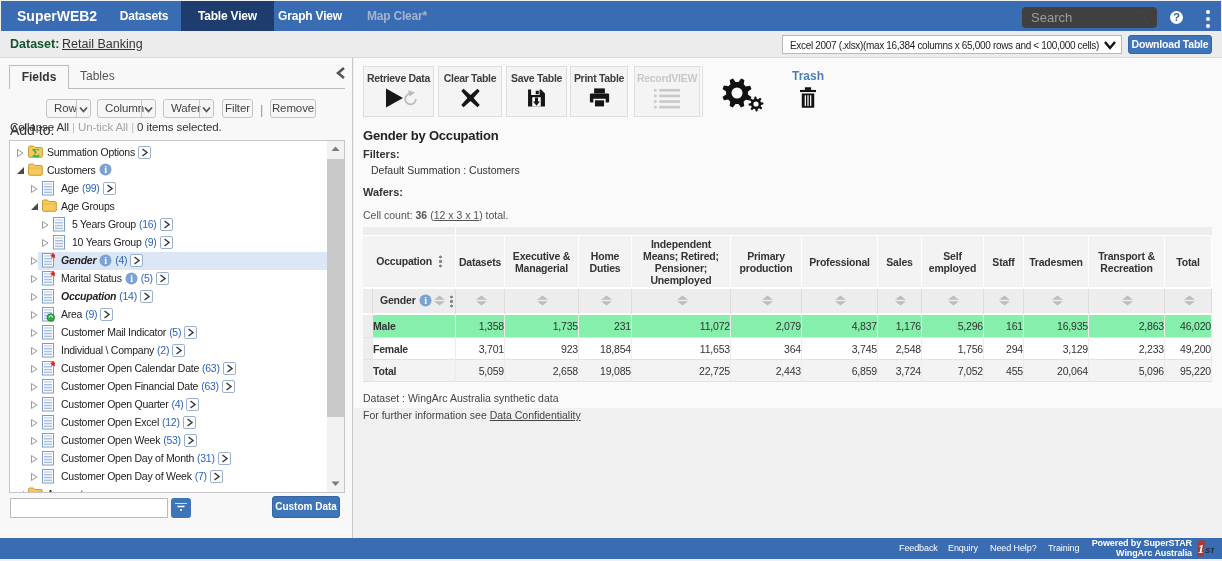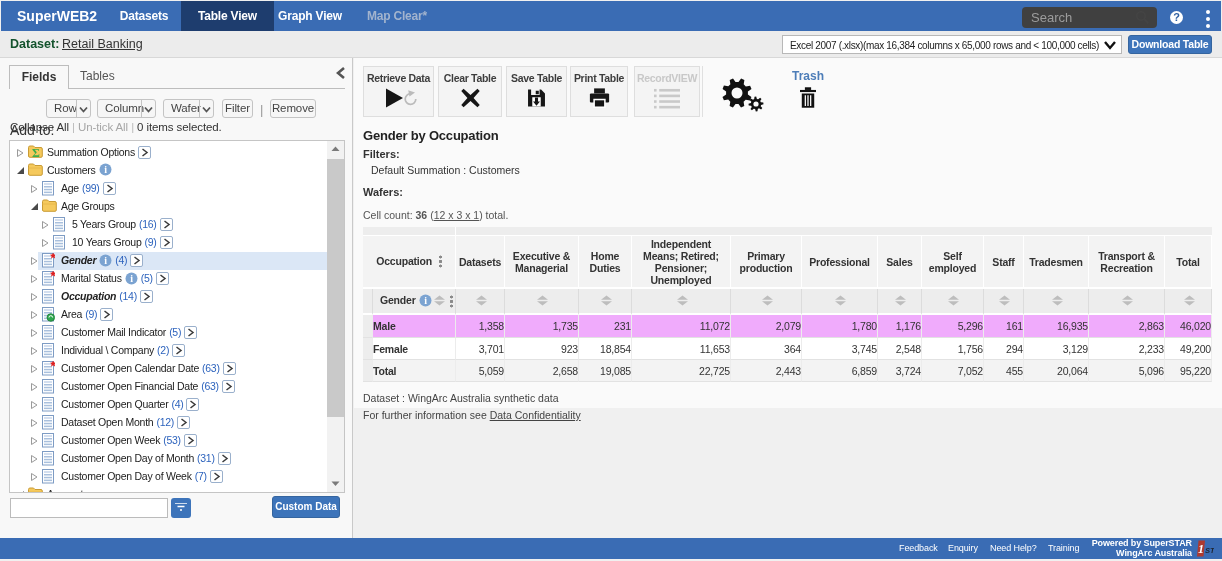--- a/index.html
+++ b/index.html
@@ -328,21 +328,21 @@
               <path d="M3.5 2 L8 5.5 L3.5 9" fill="none" stroke="#3a3a3a" stroke-width="1.5"></path>
             </svg></span></div>
     <div class="trow" style="padding-left:16px"><span class="exp"><svg width="9" height="10" viewBox="0 0 9 10" style="margin-top:4px">
               <path d="M1.5 1.5 L7 5 L1.5 8.5 Z" fill="#fdfdfd" stroke="#9a9a9a" stroke-width="1"></path>
             </svg></span><span class="ticon"><svg width="13" height="15" viewBox="0 0 13 15">
               <rect x="0.5" y="0.5" width="11" height="13.5" fill="#fff" stroke="#7e9cc4" stroke-width="1"></rect>
               <rect x="2" y="2" width="8" height="2" fill="#d4dfef"></rect>
               <rect x="2" y="5" width="8" height="1.5" fill="#a9c0dd"></rect>
               <rect x="2" y="7.8" width="8" height="1.5" fill="#a9c0dd"></rect>
               <rect x="2" y="10.6" width="8" height="1.5" fill="#a9c0dd"></rect>
-            </svg></span><span class="tlabel" style="">Dataset Open Month</span><span class="tcount">(12)</span><span class="abox"><svg width="11" height="11" viewBox="0 0 11 11">
+            </svg></span><span class="tlabel" style="">Customer Open Excel</span><span class="tcount">(12)</span><span class="abox"><svg width="11" height="11" viewBox="0 0 11 11">
               <path d="M3.5 2 L8 5.5 L3.5 9" fill="none" stroke="#3a3a3a" stroke-width="1.5"></path>
             </svg></span></div>
     <div class="trow" style="padding-left:16px"><span class="exp"><svg width="9" height="10" viewBox="0 0 9 10" style="margin-top:4px">
               <path d="M1.5 1.5 L7 5 L1.5 8.5 Z" fill="#fdfdfd" stroke="#9a9a9a" stroke-width="1"></path>
             </svg></span><span class="ticon"><svg width="13" height="15" viewBox="0 0 13 15">
               <rect x="0.5" y="0.5" width="11" height="13.5" fill="#fff" stroke="#7e9cc4" stroke-width="1"></rect>
               <rect x="2" y="2" width="8" height="2" fill="#d4dfef"></rect>
               <rect x="2" y="5" width="8" height="1.5" fill="#a9c0dd"></rect>
               <rect x="2" y="7.8" width="8" height="1.5" fill="#a9c0dd"></rect>
               <rect x="2" y="10.6" width="8" height="1.5" fill="#a9c0dd"></rect>
@@ -536,29 +536,29 @@
               </svg></span></td>
           <td><span class="sortarr"><svg width="13" height="11" viewBox="0 0 13 11">
                 <path d="M1 4.7 L6.5 0.6 L12 4.7 Z" fill="#bdbdbd"></path>
                 <path d="M1 6.3 L6.5 10.4 L12 6.3 Z" fill="#bdbdbd"></path>
               </svg></span></td>
           <td><span class="sortarr"><svg width="13" height="11" viewBox="0 0 13 11">
                 <path d="M1 4.7 L6.5 0.6 L12 4.7 Z" fill="#bdbdbd"></path>
                 <path d="M1 6.3 L6.5 10.4 L12 6.3 Z" fill="#bdbdbd"></path>
               </svg></span></td>
     </tr>
-    <tr class="drow" style="background:#f0abfc;height:23px">
+    <tr class="drow" style="background:#86efac;height:23px">
           <td class="st"></td>
           <td class="rl">Male</td>
           <td>1,358</td>
           <td>1,735</td>
           <td>231</td>
           <td>11,072</td>
           <td>2,079</td>
-          <td>1,780</td>
+          <td>4,837</td>
           <td>1,176</td>
           <td>5,296</td>
           <td>161</td>
           <td>16,935</td>
           <td>2,863</td>
           <td>46,020</td>
         </tr>
     <tr class="drow" style="background:#fff">
           <td class="st"></td>
           <td class="rl">Female</td>

